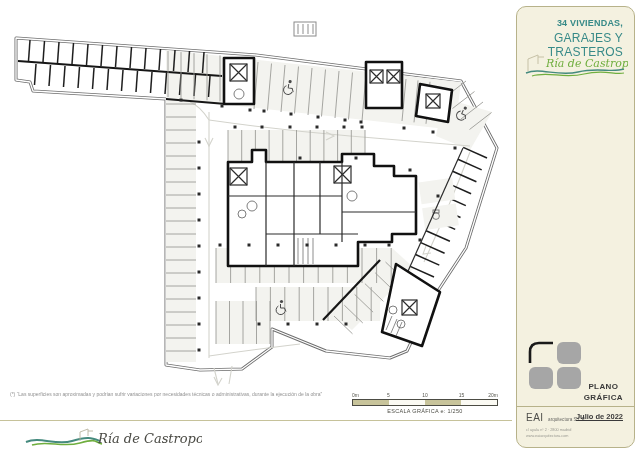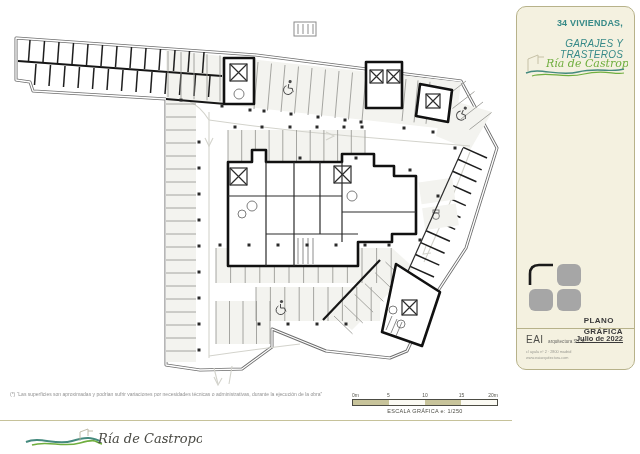--- a/index.html
+++ b/index.html
@@ -34,28 +34,28 @@
   #bar div{flex:1;}
   #bar div:nth-child(odd){background:#c8c49b;}
   #bar div:nth-child(even){background:#fbfaf3;}
   #scale-caption{text-align:center;font-size:5.5px;color:#4c4c44;margin-top:2px;letter-spacing:.3px;}
 
   
   #footer-rule{position:absolute;left:0;top:420px;width:512px;border-top:1.6px solid #c6c29a;}
   #footer-logo{position:absolute;left:22px;top:424px;}
 
   
-  #titleblock{position:absolute;left:516px;top:6px;width:119px;height:364px;
+  #titleblock{position:absolute;left:516px;top:6px;width:119px;height:442px;
               background:#f4f1e0;border:1.5px solid #b7b28a;border-radius:10px;box-sizing:border-box;}
   .tb-title{position:absolute;top:11px;right:11px;text-align:right;color:#378a88;}
   .tb-title .l1{font-size:9px;font-weight:bold;letter-spacing:.2px;}
-  .tb-title .l2{font-size:10px;margin-top:10px;letter-spacing:.2px;font-style:italic;}
+  .tb-title .l2{font-size:12px;margin-top:3px;letter-spacing:.2px;}
   .tb-logo{position:absolute;top:40px;right:6px;}
   .tb-squares{position:absolute;left:8px;bottom:52px;}
-  .tb-plano{position:absolute;right:11px;bottom:32px;text-align:left;font-size:8px;font-weight:bold;
+  .tb-plano{position:absolute;right:11px;bottom:44px;text-align:center;font-size:8px;font-weight:bold;
             color:#3a3a3a;line-height:1.3;letter-spacing:.4px;}
   .tb-divider{position:absolute;left:0;right:0;bottom:40px;border-top:1.5px solid #b7b28a;}
   .tb-firm{position:absolute;left:9px;bottom:8px;color:#6a6a66;}
   .tb-firm .abbr{font-size:10px;color:#4e4e4a;letter-spacing:.5px;}
   .tb-firm .suffix{font-size:4.6px;}
   .tb-firm .tiny{font-size:3.8px;color:#9a9a92;margin-top:1.5px;line-height:1.6;}
   .tb-date{position:absolute;right:11px;bottom:26px;font-size:7.5px;font-weight:bold;color:#3a3a3a;text-decoration:underline;}
 
   .script{font-family:"DejaVu Serif",serif;font-style:italic;}
 </style>

